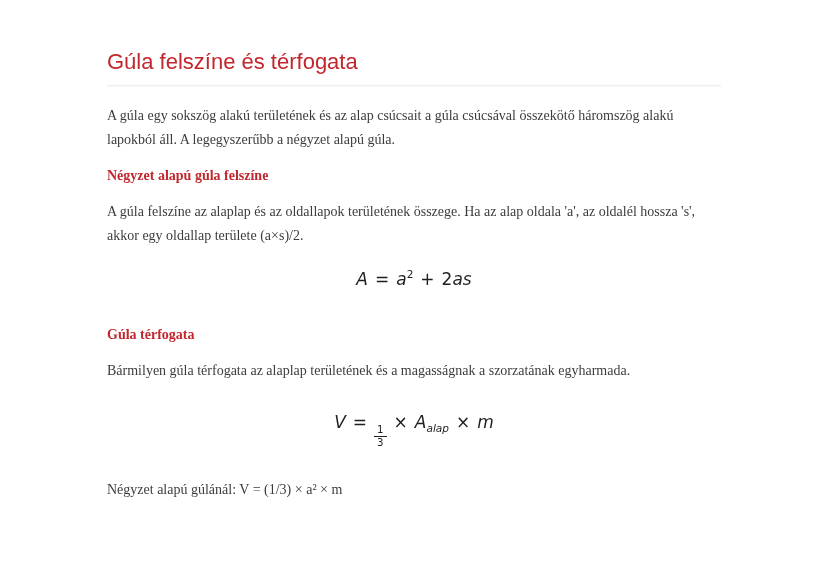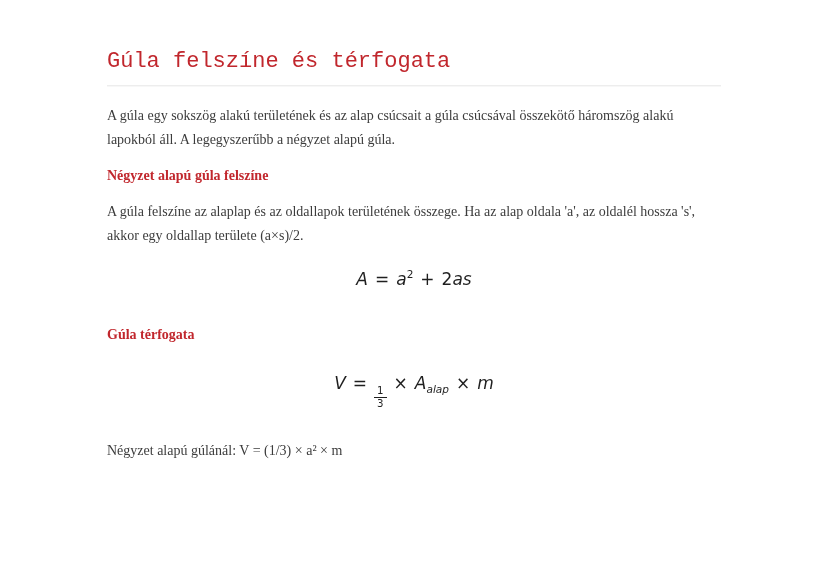--- a/index.html
+++ b/index.html
@@ -21,21 +21,21 @@
     width: 828px;
     height: 586px;
     background: #ffffff;
   }
   .content {
     width: 614px;
     margin-left: 107px;
     padding-top: 47px;
   }
   h1.page-title {
-    font-family: Liberation Mono, monospace;
+    font-family: Liberation Sans, sans-serif;
     font-size: 22px;
     line-height: 30px;
     font-weight: normal;
     color: var(--accent);
     margin-bottom: 8px;
   }
   .divider {
     border: none;
     height: 2px;
     border-top: 1px solid var(--rule);
@@ -110,20 +110,21 @@
 
     <h2 class="section-heading">Négyzet alapú gúla felszíne</h2>
 
     <p class="body-text">A gúla felszíne az alaplap és az oldallapok területének összege. Ha az alap oldala 'a', az oldalél hossza 's', akkor egy oldallap területe (a×s)/2.</p>
 
     <div class="formula formula-surface"><span class="var">A</span><span class="op">=</span><span class="var">a</span><sup>2</sup><span class="op">+</span><span class="num">2</span><span class="var">as</span></div>
 
 
     <h2 class="section-heading">Gúla térfogata</h2>
 
+    <p class="body-text">Bármilyen gúla térfogata az alaplap területének és a magasságnak a szorzatának egyharmada.</p>
 
     <div class="formula formula-volume"><span class="var">V</span><span class="op">=</span><span class="frac">
           <span class="fnum">1</span>
           <span class="fden">3</span>
         </span><span class="op">×</span><span class="var">A</span><sub>alap</sub><span class="op">×</span><span class="var">m</span></div>
 
     <p class="body-text note">Négyzet alapú gúlánál: V = (1/3) × a² × m</p>
 
   </div>
 </div>

